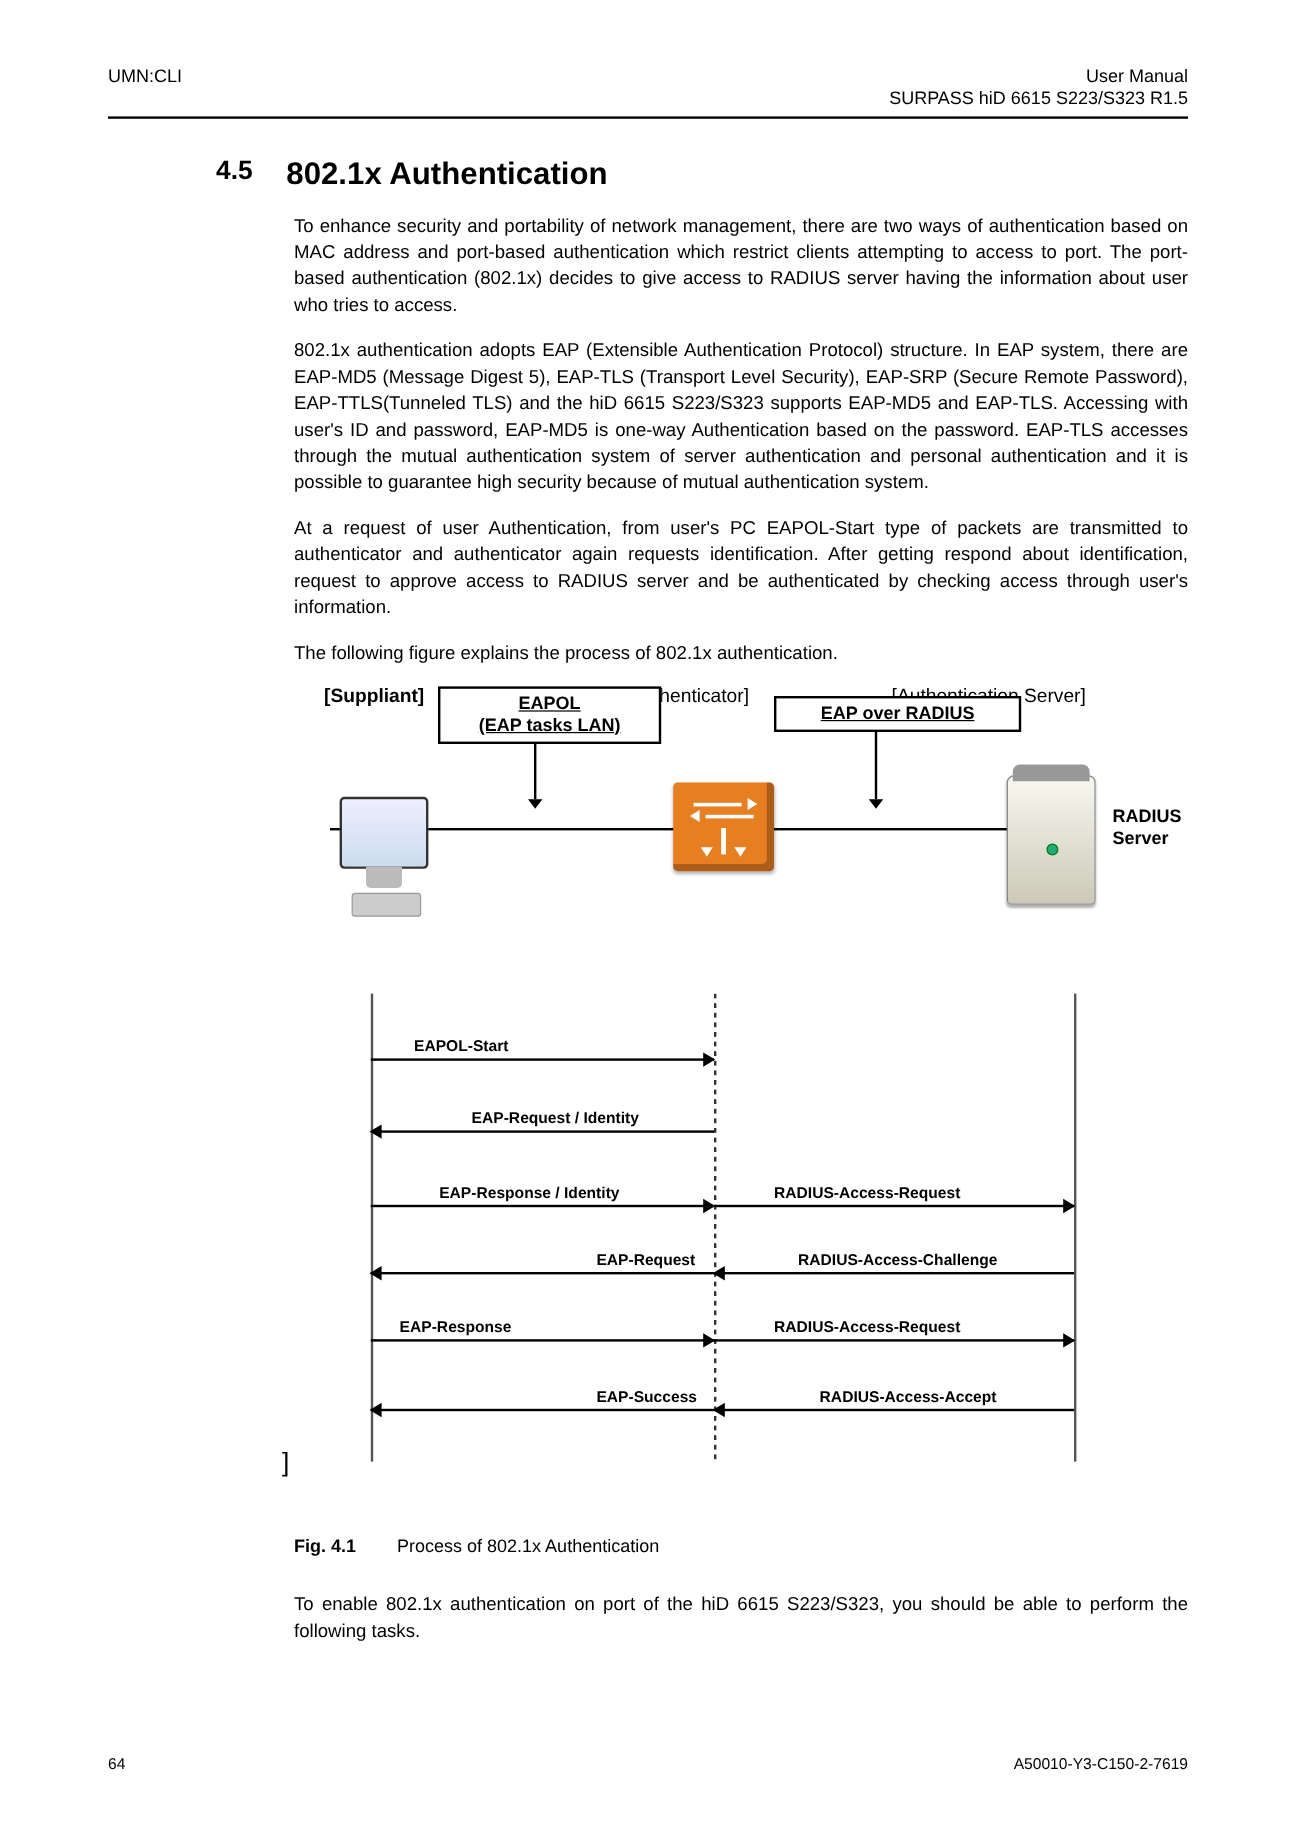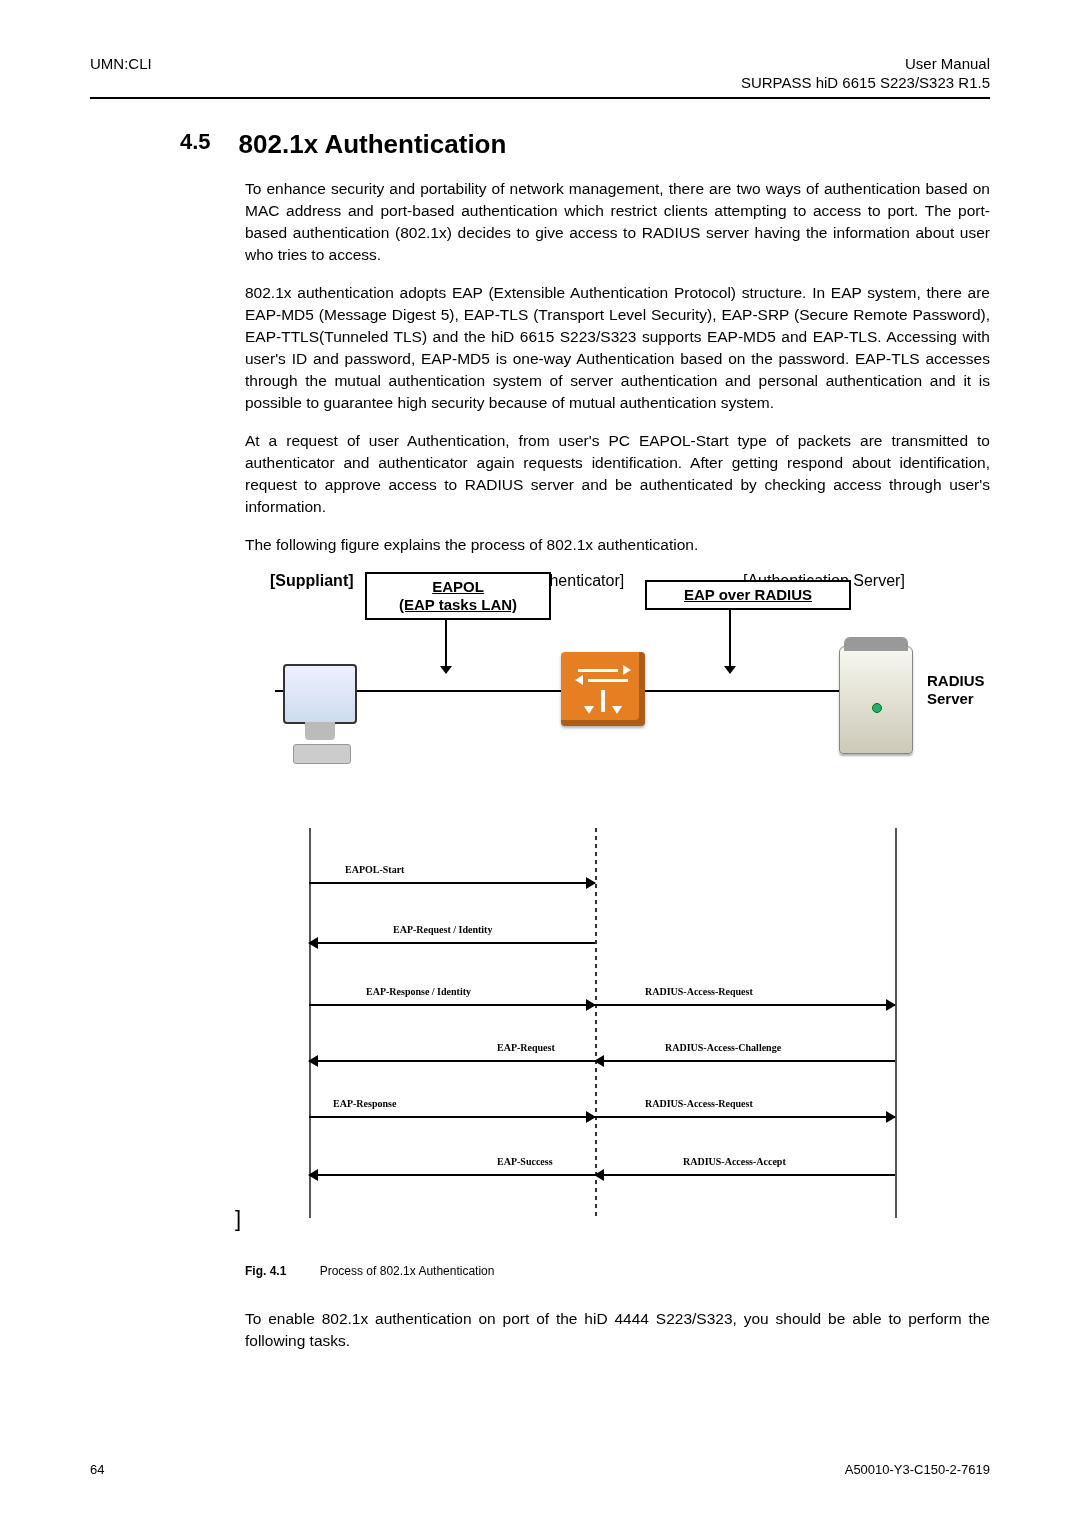--- a/index.html
+++ b/index.html
@@ -229,32 +229,31 @@
     background: #000;
   }
   .msg .arrow-r, .msg .arrow-l {
     position: absolute; top: -5px; width:0; height:0;
     border-top:6px solid transparent; border-bottom:6px solid transparent;
   }
   .msg .arrow-r { right:-1px; border-left:10px solid #000; }
   .msg .arrow-l { left:-1px; border-right:10px solid #000; }
   .msg-label {
     position: absolute;
-    font-size: 10px;
+    font-size: 13px;
     font-weight: bold;
     white-space: nowrap;
-    font-family: Liberation Serif, serif;
   }
   .closing-bracket {
     position:absolute; top: 634px; left:-10px; font-size:22px;
   }
   .fig-caption {
     margin-left: 155px;
-    margin-top: 12px;
-    font-size: 12px;
+    margin-top: 28px;
+    font-size: 15px;
   }
   .fig-caption b { margin-right: 30px; }
   .footer {
     position: absolute;
     bottom: 50px;
     left: 90px;
     right: 90px;
     display: flex;
     justify-content: space-between;
     font-size: 13px;
@@ -373,19 +372,19 @@
     </div>
 
     <div class="closing-bracket">]</div>
   </div>
 
   <div class="fig-caption">
     <b>Fig. 4.1</b>
     <span>Process of 802.1x Authentication</span>
   </div>
 
-  <p class="para" style="margin-top:30px;">To enable 802.1x authentication on port of the hiD 4444 S223/S323, you should be able to perform the following tasks.</p>
+  <p class="para" style="margin-top:30px;">To enable 802.1x authentication on port of the hiD 6615 S223/S323, you should be able to perform the following tasks.</p>
 
   <div class="footer">
     <span>64</span>
     <span>A50010-Y3-C150-2-7619</span>
   </div>
 </div>
 
 </body></html>

